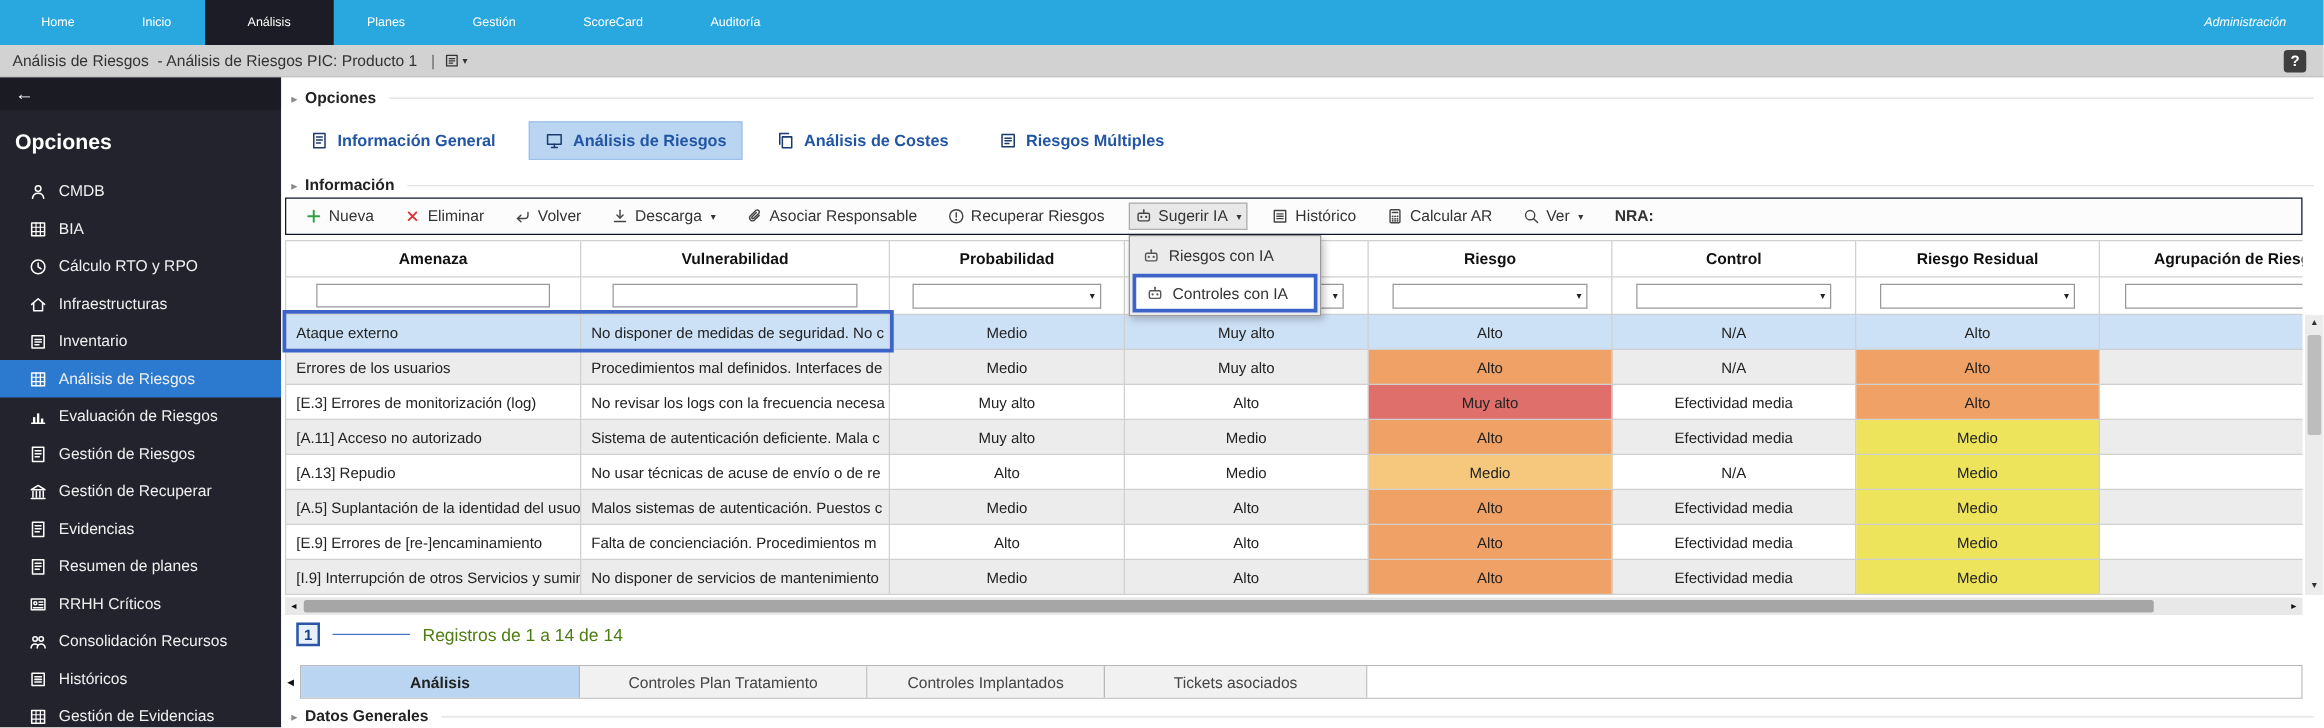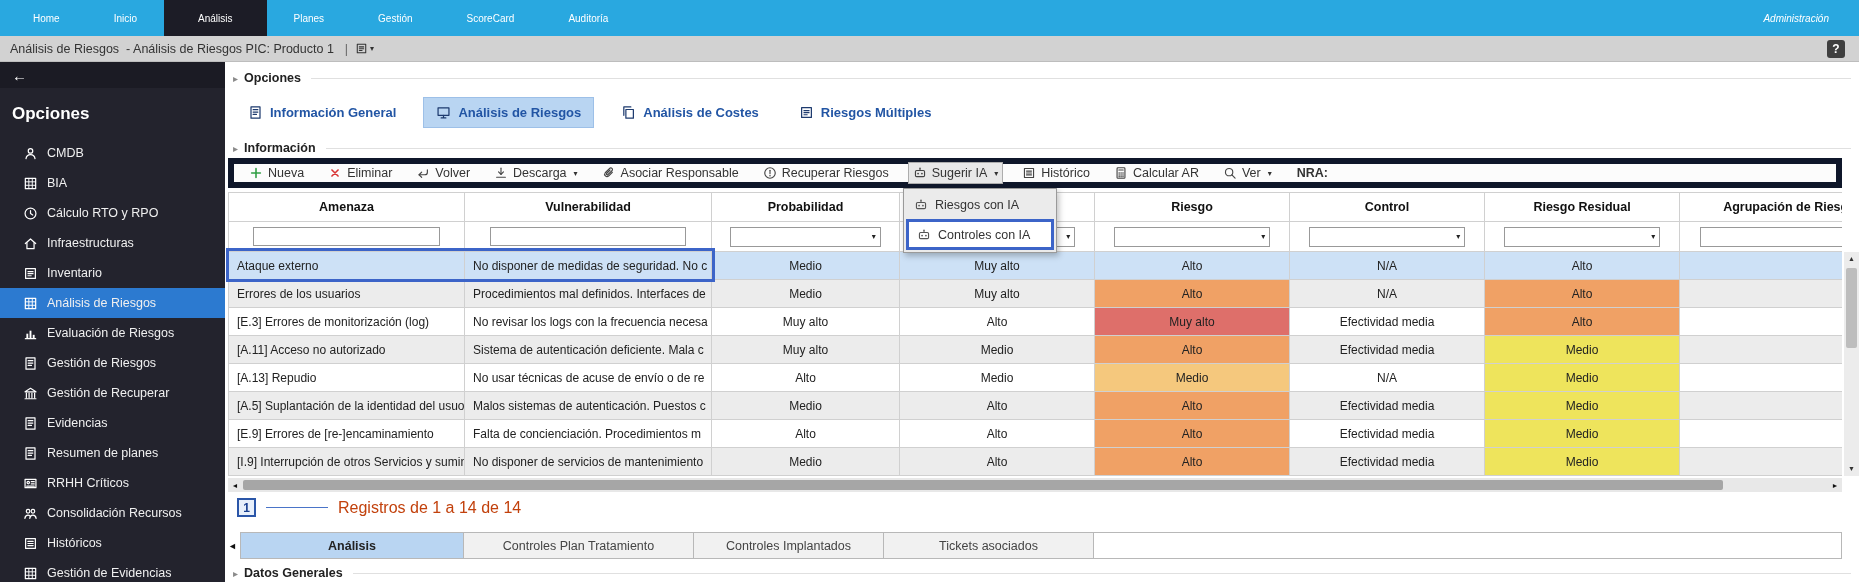--- a/index.html
+++ b/index.html
@@ -44,21 +44,21 @@
   .sec-h .sec-t { font-weight:bold; color:#222; }
   .sec-h .line { flex:1; height:1px; background:#e0e0e0; margin-left:4px; }
   .tabs-row { position:absolute; left:10px; top:30px; height:40px; display:flex;
     align-items:center; gap:14px; }
   .tab { display:flex; align-items:center; gap:7px; font-size:13px; font-weight:bold;
     color:var(--accent_blue); padding:7px 12px; cursor:pointer; border:1px solid transparent; }
   .tab.active { background:var(--active_tab_bg); border-color:#9dc0e8; }
   .tab .t-ic { display:flex; color:#1d3a6e; }
   
   .toolbar { position:absolute; left:3px; right:17px; top:96px; height:30px;
-    background:#fcfcfc; border:6px solid #0f172a; display:flex; align-items:center;
+    background:#fcfcfc; border:1px solid #0f172a; display:flex; align-items:center;
     gap:14px; padding:0 10px; font-size:12.5px; color:#333; }
   .tbtn { display:flex; align-items:center; gap:5px; cursor:pointer; padding:3px 4px;
     white-space:nowrap; border:1px solid transparent; }
   .tbtn.pressed { background:#e8e8e8; border-color:#adadad; }
   .tbtn .t-ic { display:flex; color:#444; }
   .tbtn .plus-icon { color:#2f9e44; }
   .tbtn .delete-icon { color:#d93535; }
   .tbtn .caret { font-size:8px; color:#333; margin-left:2px; }
   .nra { font-weight:bold; margin-left:6px; }
   
@@ -102,21 +102,21 @@
     background:#e8e8e8; display:flex; align-items:center; }
   .hs-arrow { width:14px; text-align:center; font-size:7px; color:#111; cursor:pointer; }
   .hs-thumb { height:10px; background:#a6a6a6; border-radius:2px; width:1480px; margin:0 1px; cursor:pointer; }
   .hs-track { flex:1; }
   
   .pagination { position:absolute; left:12px; top:436px; display:flex; align-items:center; gap:10px; }
   .page-btn { min-width:19px; height:19px; border:2px solid #2b56a8; background:#e8f0fb;
     color:#1a3f8f; font-weight:bold; font-size:12px; display:flex; align-items:center;
     justify-content:center; padding:0 3px; cursor:pointer; }
   .pag-line { width:62px; height:1px; background:#4a74c8; }
-  .pag-text { color:#c2410c; font-size:16px; }
+  .pag-text { color:#4d7c0f; font-size:14px; }
   
   .btabs-wrap { position:absolute; left:3px; top:470px; right:17px; height:27px;
     display:flex; align-items:center; }
   .btab-arrow { width:12px; font-size:9px; color:#111; cursor:pointer; }
   .btabs { flex:1; display:flex; height:27px; border:1px solid #b8b8b8; background:#fff; }
   .btab { display:flex; align-items:center; justify-content:center; font-size:12.5px;
     color:#444; border-right:1px solid #b8b8b8; cursor:pointer; background:#f1f1f1; }
   .btab.active { background:var(--active_tab_bg); font-weight:bold; color:#222; }
   .btab-fill { flex:1; background:#fff; }
 </style>

